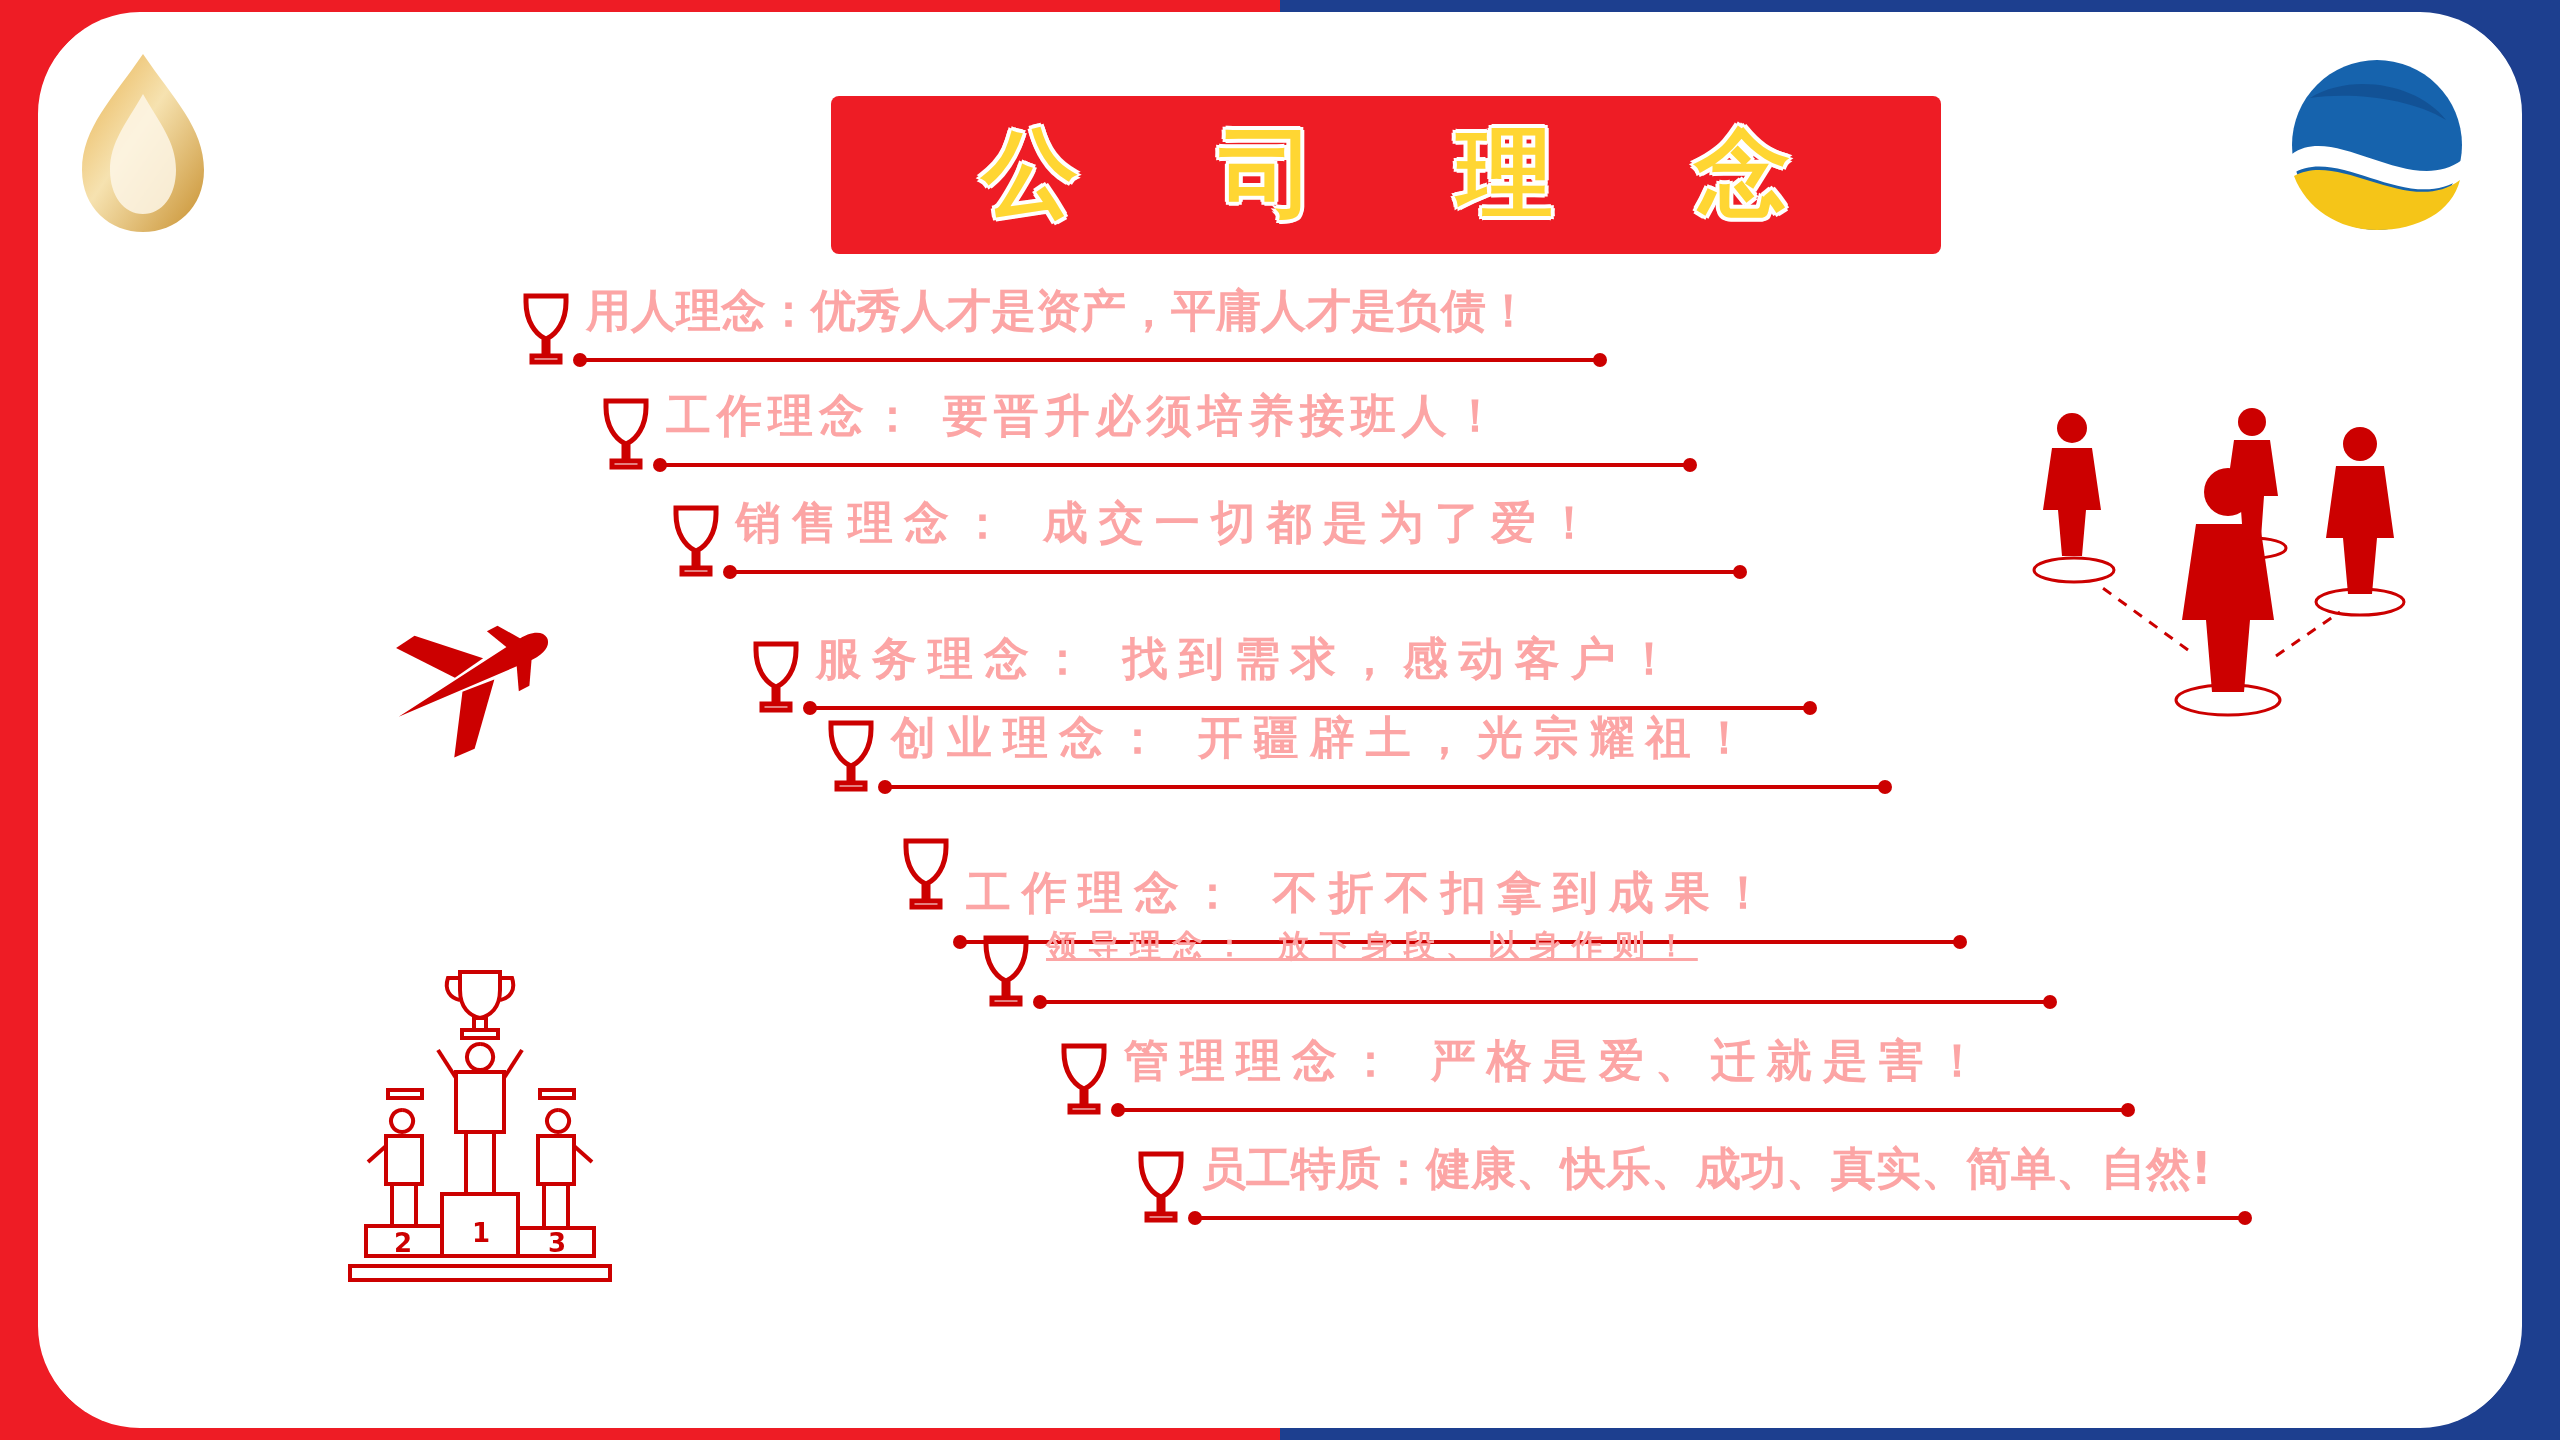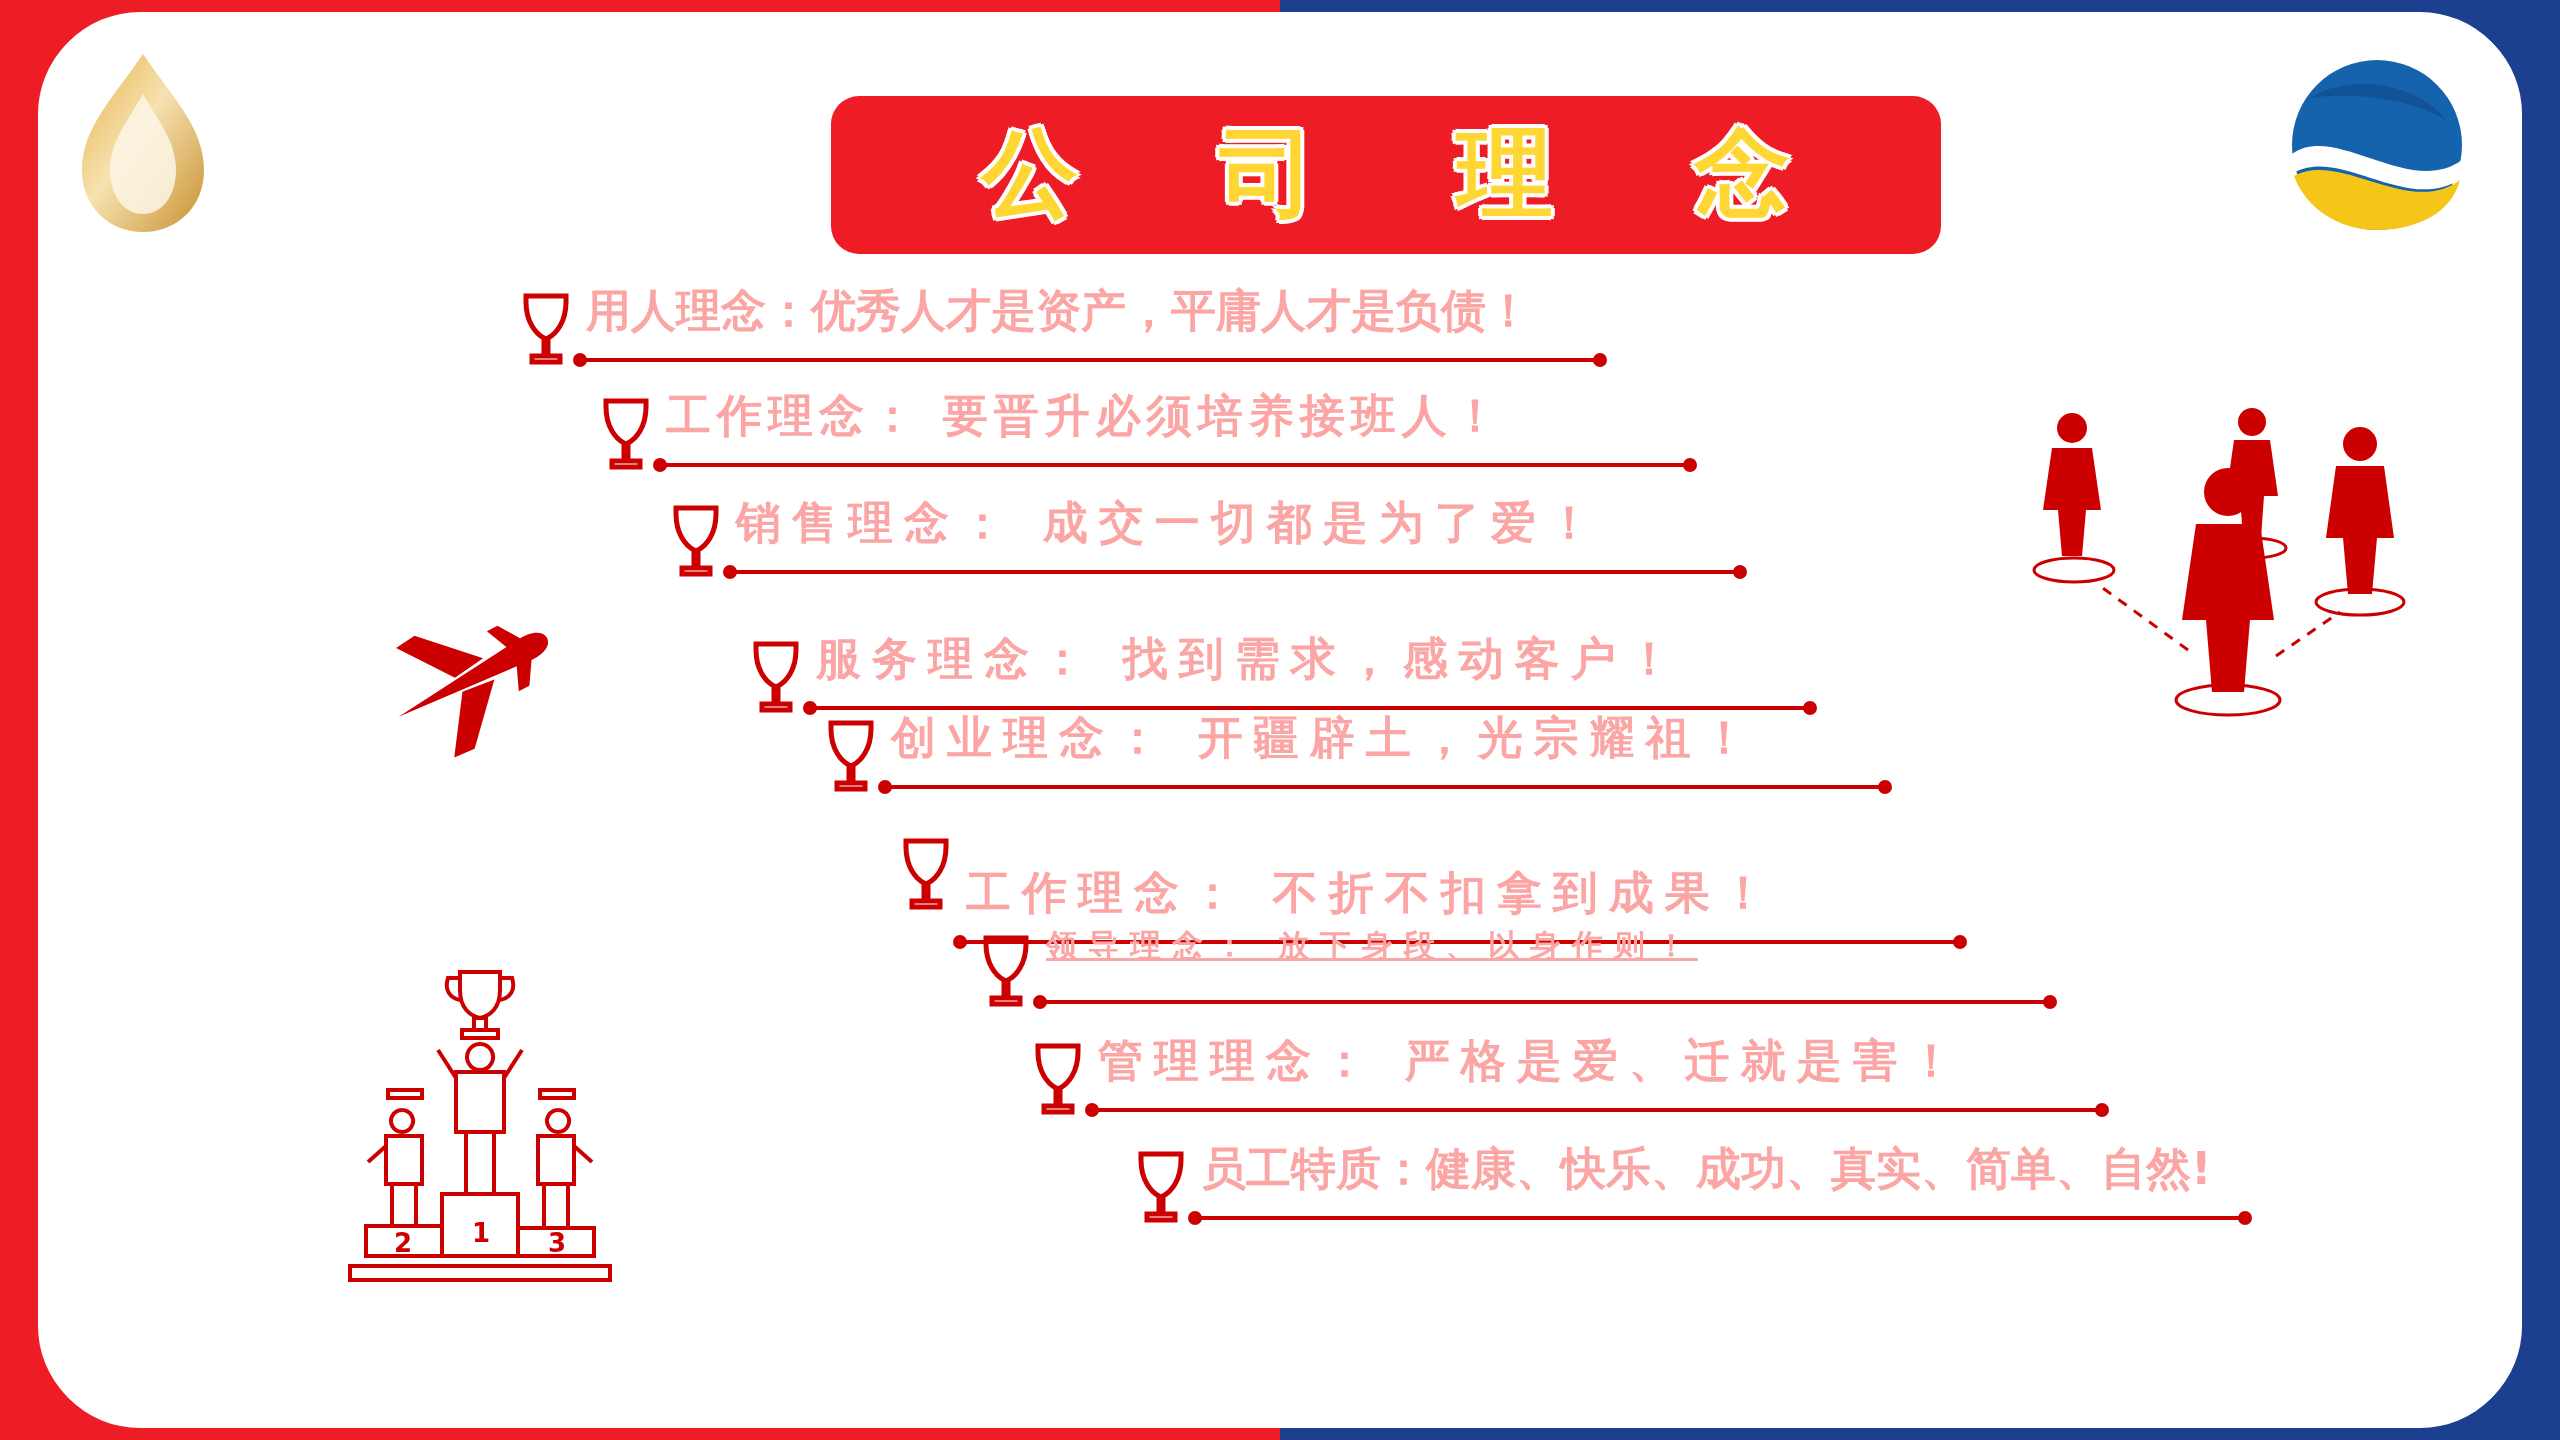--- a/index.html
+++ b/index.html
@@ -38,21 +38,21 @@
     position:absolute;left:78px;top:50px;width:130px;height:185px;
   }
   
   .logo-circle{
     position:absolute;right:95px;top:58px;width:175px;height:175px;
   }
 
   
   .title-bar{
     position:absolute;left:831px;top:96px;width:1110px;height:158px;
-    background:#ee1c25;border-radius:28px;
+    background:#ee1c25;border-radius:8px;
     display:flex;align-items:center;justify-content:center;
   }
   .title-text{
     font-size:96px;font-weight:bold;letter-spacing:54px;
     color:#ffd633;
     text-shadow:
       -3px -3px 0 #fff, 3px -3px 0 #fff, -3px 3px 0 #fff, 3px 3px 0 #fff,
       0 -4px 0 #fff, 0 4px 0 #fff, -4px 0 0 #fff, 4px 0 0 #fff;
     padding-left:54px;
     font-family:"DejaVu Sans","Liberation Sans",sans-serif;
@@ -190,21 +190,21 @@
     <div class="row" style="left:980px;top:642px;">
       <svg class="trophy" viewBox="0 0 52 78">
         <path d="M6 4 H46 V10 C46 30 36 42 28 46 V64 H40 V70 H12 V64 H24 V46 C16 42 6 30 6 10 Z" fill="none" stroke="#cc0000" stroke-width="5"></path>
       </svg>
       <div class="row-body">
         <div class="row-text" style="font-size:31px;letter-spacing:11px;text-decoration:underline;">领导理念： 放下身段、以身作则！</div>
         <div class="row-line" style="top:70px;width:1010px;"></div>
       </div>
     </div>
 
-    <div class="row" style="left:1032px;top:750px;">
+    <div class="row" style="left:1058px;top:750px;">
       <svg class="trophy" viewBox="0 0 52 78">
         <path d="M6 4 H46 V10 C46 30 36 42 28 46 V64 H40 V70 H12 V64 H24 V46 C16 42 6 30 6 10 Z" fill="none" stroke="#cc0000" stroke-width="5"></path>
       </svg>
       <div class="row-body">
         <div class="row-text" style="font-size:45px;letter-spacing:11px;">管理理念： 严格是爱、迁就是害！</div>
         <div class="row-line" style="top:70px;width:1010px;"></div>
       </div>
     </div>
 
     <div class="row" style="left:1135px;top:858px;">

